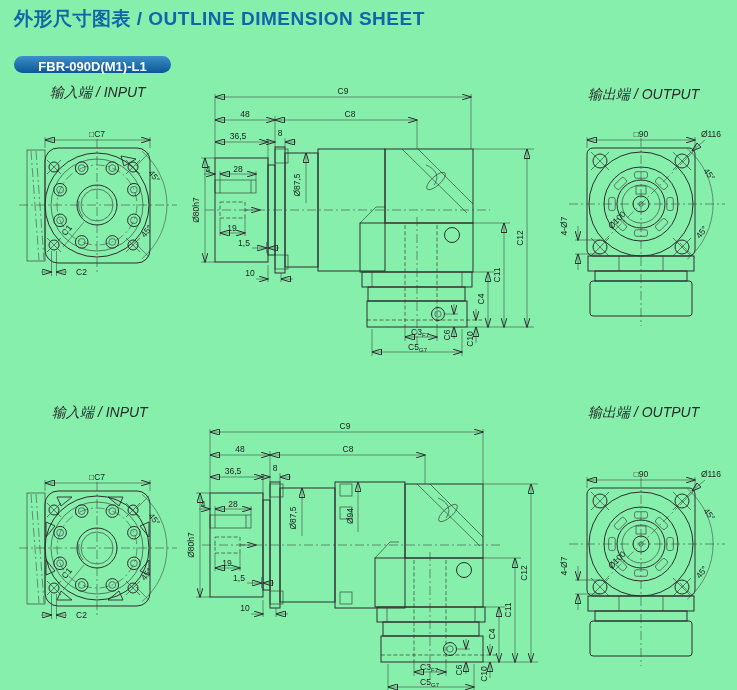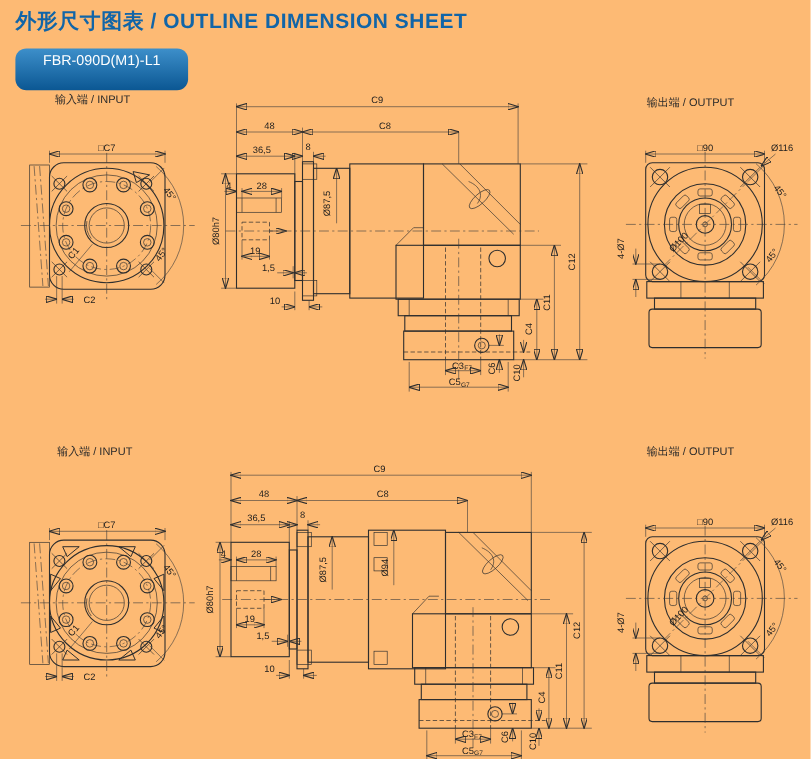--- a/index.html
+++ b/index.html
@@ -1,23 +1,23 @@
 <!DOCTYPE html>
 <html><head>
 <meta charset="utf-8">
 <style>
   html,body{margin:0;padding:0;background:#fff;}
-  #page{position:relative;width:737px;height:690px;background:#fdba74;overflow:hidden;
+  #page{position:relative;width:737px;height:690px;background:#86efac;overflow:hidden;
         font-family:"Liberation Sans",sans-serif;}
   .title{position:absolute;left:14px;top:6px;font-size:19px;font-weight:bold;
          letter-spacing:.5px;color:#1165a8;white-space:nowrap;}
-  .badge{position:absolute;left:14px;width:157px;height:38px;border-radius:10px;
+  .badge{position:absolute;left:14px;width:157px;height:17px;border-radius:10px;
          background:linear-gradient(#3d8fca,#0b5793);color:#fff;font-size:13px;
-         font-weight:normal;text-align:center;line-height:21px;}
-  .viewlabel{position:absolute;font-size:10px;color:#2a2a2a;white-space:nowrap;}
+         font-weight:bold;text-align:center;line-height:21px;margin-top:12px;}
+  .viewlabel{position:absolute;font-size:14px;color:#2a2a2a;white-space:nowrap;font-style:italic;}
   svg{position:absolute;overflow:visible;}
   svg rect,svg circle,svg line,svg path,svg polyline,svg polygon,svg ellipse
      {fill:none;stroke:#2e2e2e;stroke-width:1;}
   .s2{stroke-width:.6;}
   .d{stroke:#3c3c3c;stroke-width:.55;}
   .c{stroke:#3c3c3c;stroke-width:.55;stroke-dasharray:9 3 2 3;}
   .h{stroke:#2e2e2e;stroke-width:.65;stroke-dasharray:4 2.2;}
   .tri{fill:none;stroke:#2e2e2e;stroke-width:.9;}
   text{font-family:"Liberation Sans",sans-serif;font-size:8.5px;fill:#1d1d1d;
        stroke:none;text-anchor:middle;}

